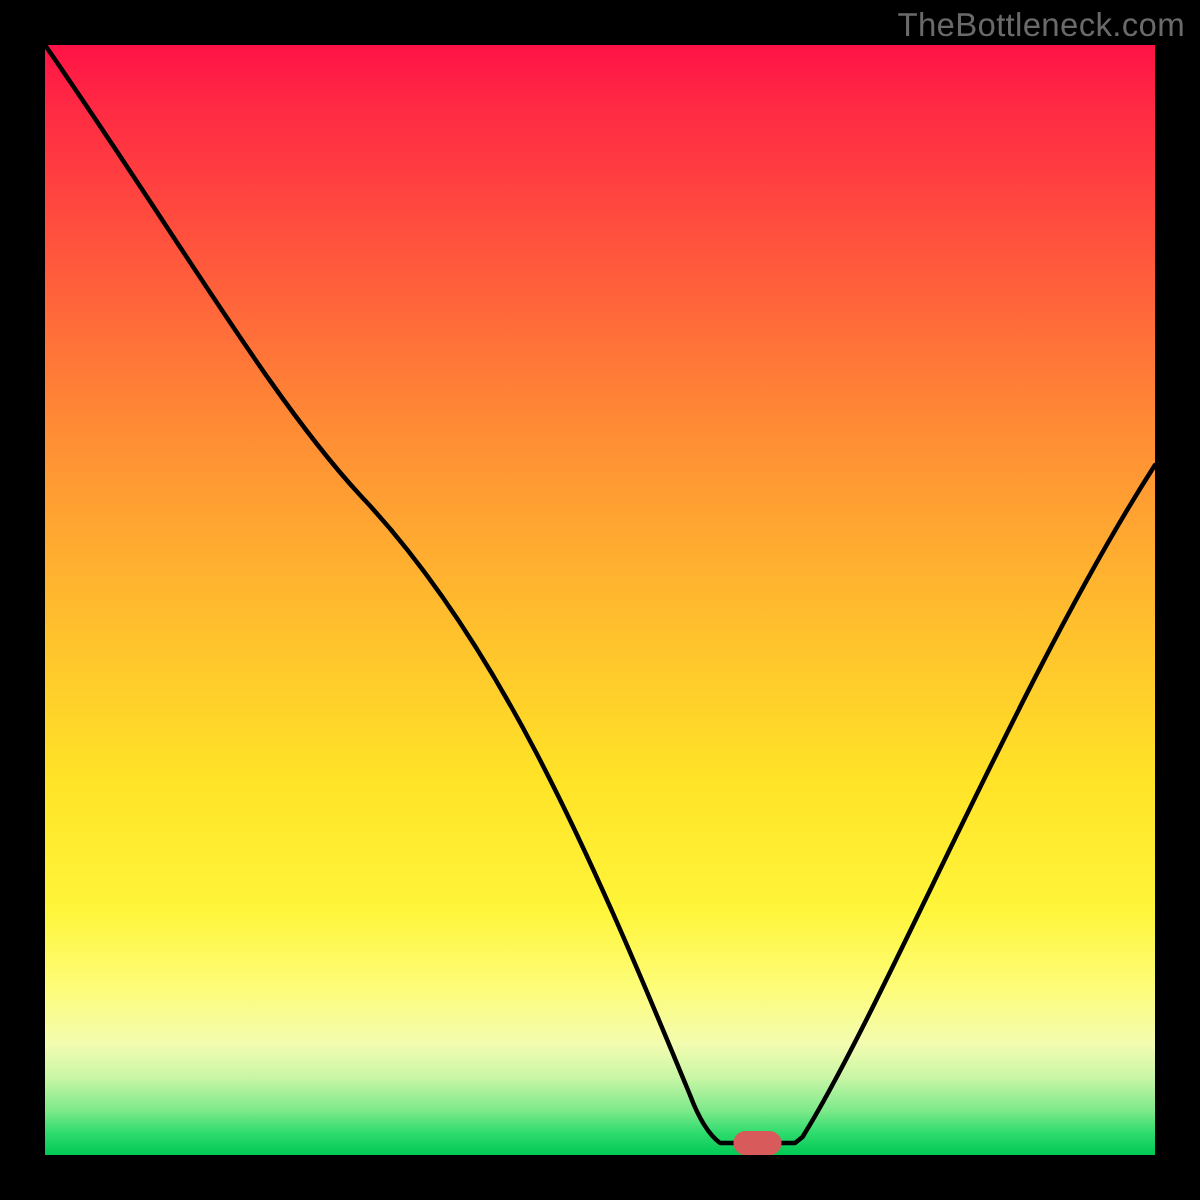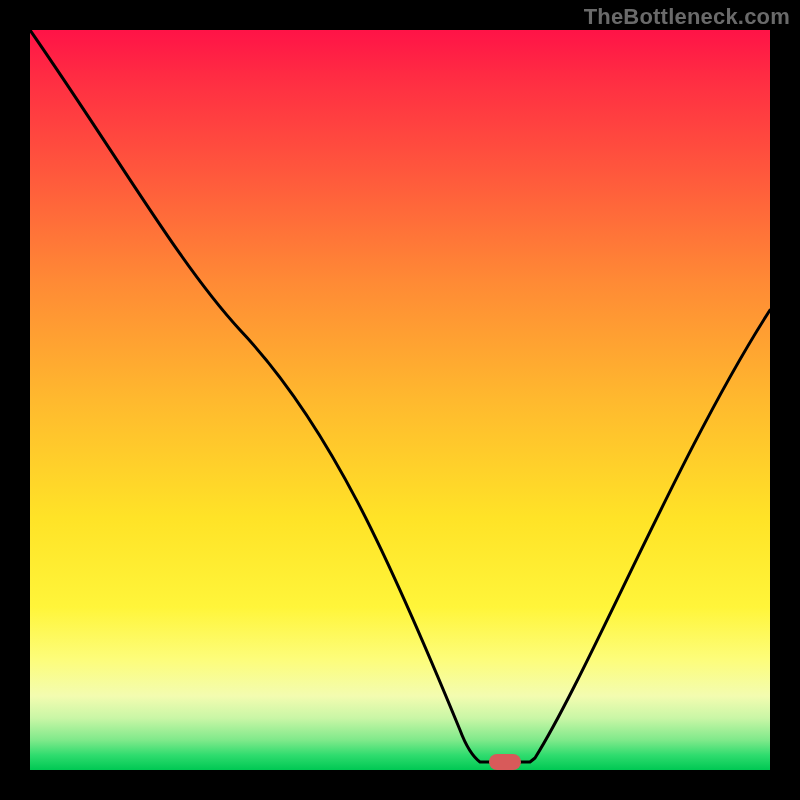--- a/index.html
+++ b/index.html
@@ -16,21 +16,21 @@
     width: 800px;
     height: 800px;
     background: #000;
   }
   .watermark {
     position: absolute;
     top: 4px;
     right: 10px;
     color: #6a6a6a;
     font-size: 22px;
-    font-weight: 700;
+    font-weight: 400;
     z-index: 10;
     letter-spacing: 0.2px;
     text-align: center;
   }
   .plot-area {
     position: absolute;
     left: 30px;
     top: 30px;
     width: 740px;
     height: 740px;

